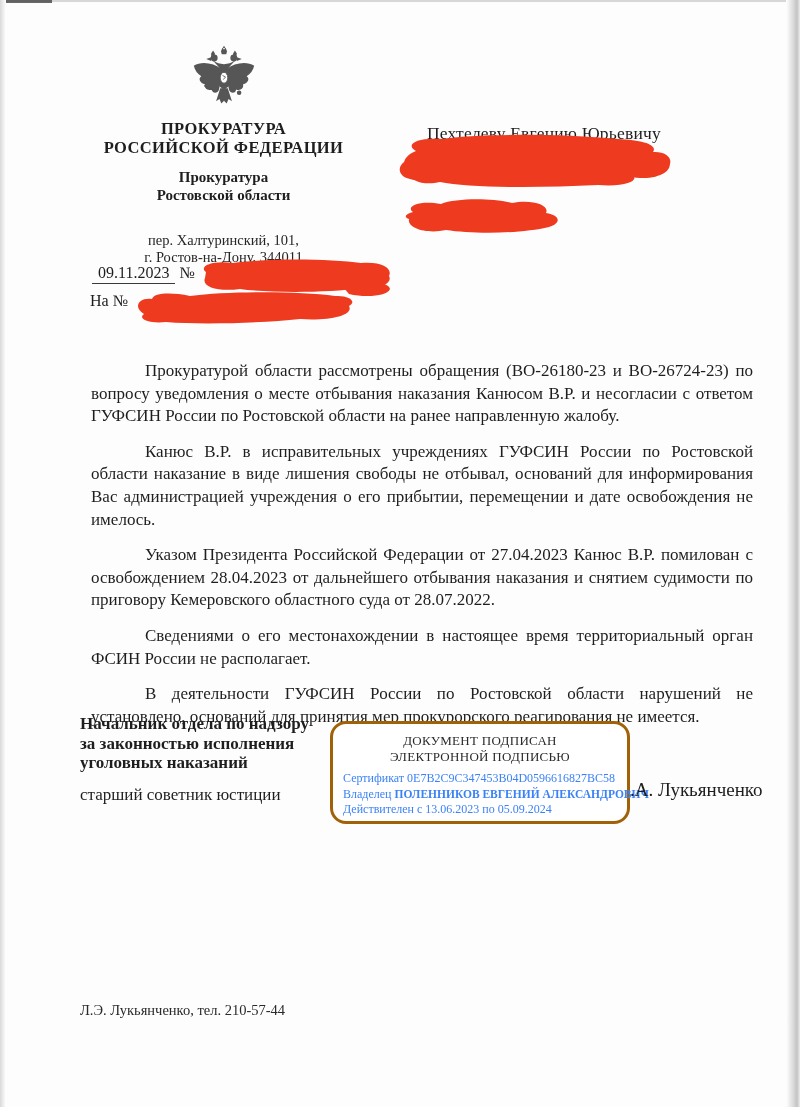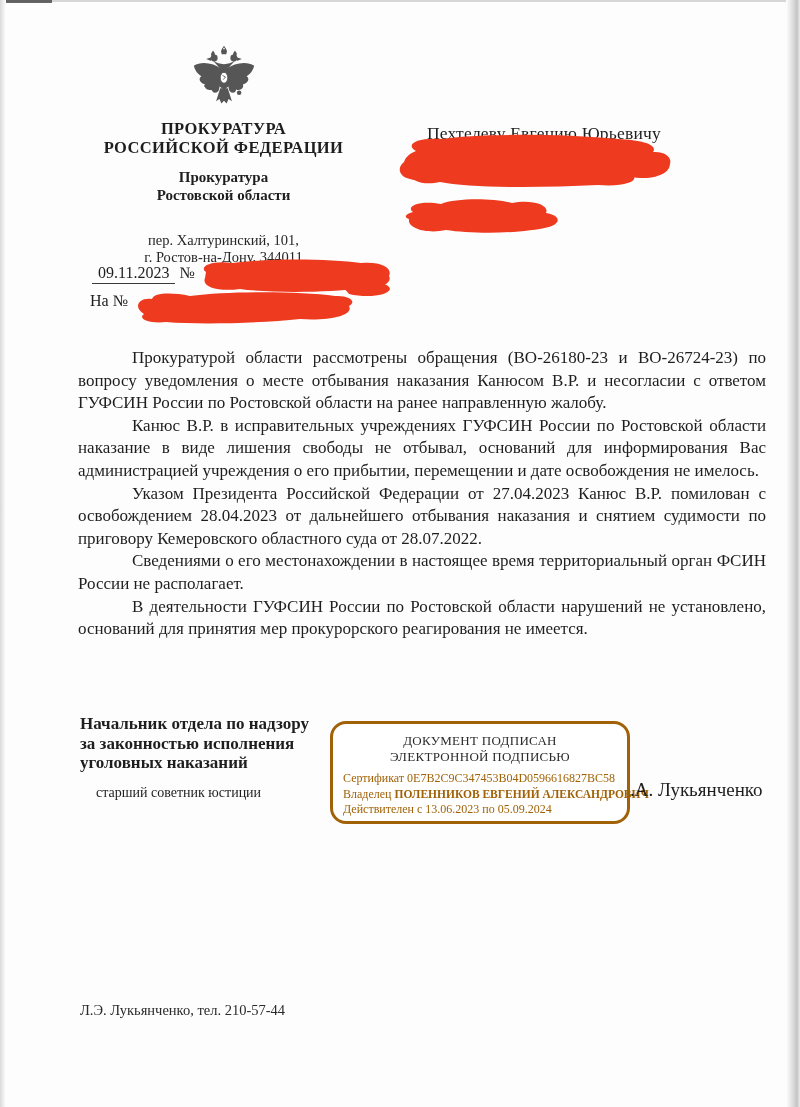--- a/index.html
+++ b/index.html
@@ -23,29 +23,29 @@
   .addressee{position:absolute;left:427px;top:123px;font-size:17.5px;letter-spacing:.2px;}
 
   .dateline{position:absolute;left:92px;top:264px;font-size:16px;}
   .dateline .date{display:inline-block;border-bottom:1.5px solid #3a3a3a;padding:0 6px 1px 6px;}
   .dateline .num{margin-left:4px;}
   .replyline{position:absolute;left:90px;top:292px;font-size:16px;}
 
   .redactions{position:absolute;left:0;top:0;width:800px;height:1107px;pointer-events:none;}
 
   .body-text{position:absolute;left:78px;top:347px;width:688px;text-align:justify;font-size:17px;line-height:22.6px;}
-  .body-text p{margin:0;text-indent:54px;}
+  .body-text p{margin:13px;text-indent:54px;}
 
   .sig-position{position:absolute;left:80px;top:714px;width:275px;font-size:17px;line-height:19.5px;font-weight:bold;}
-  .sig-rank{position:absolute;left:80px;top:785px;font-size:14px;margin-left:16px;}
+  .sig-rank{position:absolute;left:80px;top:785px;font-size:17px;}
   .signer{position:absolute;left:630px;top:779px;font-size:19px;}
 
   .stamp{position:absolute;left:330px;top:721px;width:294px;height:97px;border:3px solid #a16207;border-radius:16px;background:#fff;}
   .stamp-title{margin-top:9px;text-align:center;font-size:13px;line-height:15.5px;letter-spacing:.3px;color:#2a2a2a;}
-  .stamp-rows{margin:7px 9px 0 10px;font-size:12px;line-height:15.5px;color:#a16207;white-space:nowrap;}
+  .stamp-rows{margin:7px 9px 0 10px;font-size:12px;line-height:15.5px;color:#3b82f6;white-space:nowrap;}
   .stamp-rows b{font-size:11.5px;}
 
   .footer{position:absolute;left:80px;top:1002px;font-size:14.5px;color:#2a2a2a;}
 </style>
 </head>
 <body>
 
 <div class="page">
 
   <div class="edge-top"></div>

